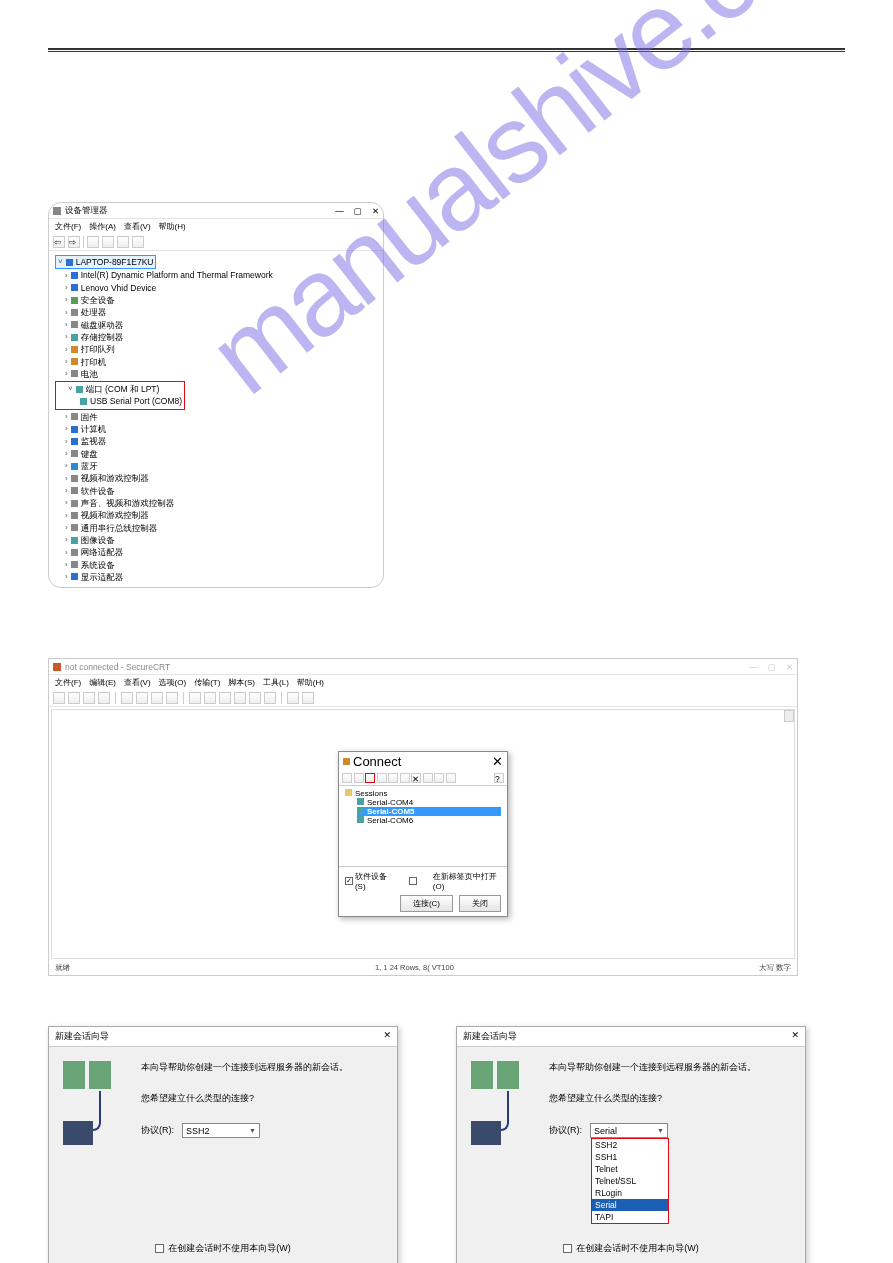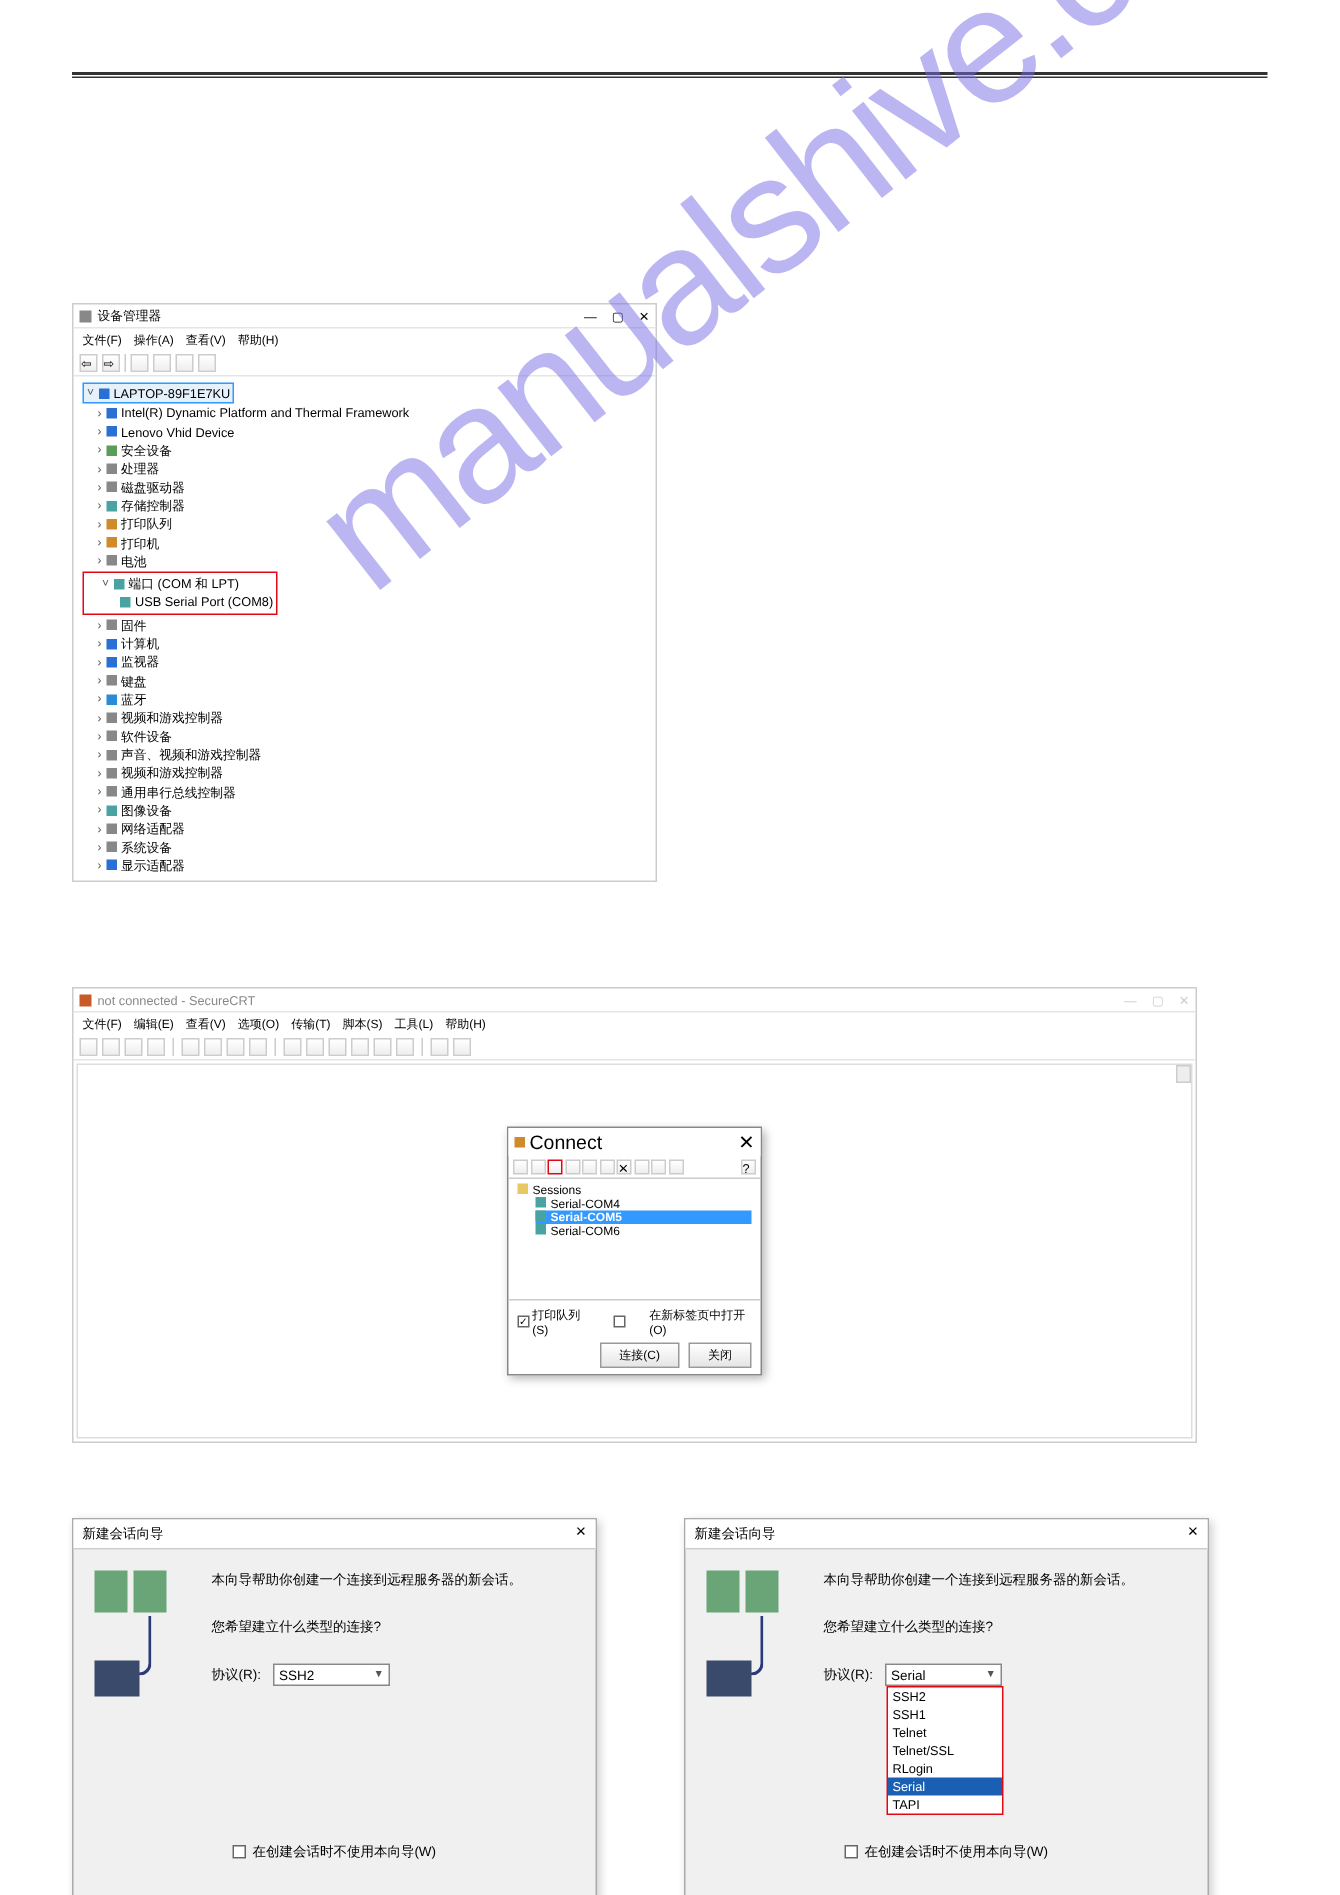--- a/index.html
+++ b/index.html
@@ -59,21 +59,21 @@
   .c-blue{background:#2a6fd4;} .c-green{background:#5a9c5a;} .c-grey{background:#888;} .c-teal{background:#4aa3a3;} .c-orange{background:#d08a2a;} .c-bt{background:#2a8cd4;}
   .collapse-chev{color:#555;font-size:8px;}
 </style>
 </head>
 <body>
 
 <div class="page">
   <div class="watermark">manualshive.com</div>
   <div class="hr-top"></div>
 
-  <div class="win" style="width:390px; margin-left:0;">
+  <div class="win" style="width:336px; margin-left:0;border-radius:13px;">
     <div class="titlebar">
       <div class="titlebar-left">
         <span class="titlebar-icon"></span>
         <span>设备管理器</span>
       </div>
       <div class="winbtns">
         <span>—</span>
         <span>▢</span>
         <span>✕</span>
       </div>
@@ -313,33 +313,38 @@
             </div>
           <div class="sess-item" style="margin-left:12px;">
               <span class="ic-sq c-teal"></span>
               <span>Serial-COM6</span>
             </div>
         </div>
         <div class="connect-bottom">
           <div style="display:flex;justify-content:space-between;align-items:center;font-size:8px;">
             <label style="display:flex;align-items:center;gap:2px;">
                 <span style="width:8px;height:8px;border:1px solid #666;background:#fff;display:inline-flex;align-items:center;justify-content:center;font-size:7px;">✓</span>
-                <span>打印队列(S)</span>
+                <span>软件设备(S)</span>
               </label>
             <label style="display:flex;align-items:center;gap:16px;padding-left:16px;">
                 <span style="width:8px;height:8px;border:1px solid #666;background:#fff;"></span>
                 <span>在新标签页中打开(O)</span>
               </label>
           </div>
           <div class="connect-btns">
             <button class="wbtn">连接(C)</button>
             <button class="wbtn">关闭</button>
           </div>
         </div>
       </div>
+    </div>
+    <div class="sc-status">
+      <span>就绪</span>
+      <span>1,  1    24 Rows,  8(  VT100</span>
+      <span>大写 数字</span>
     </div>
   </div>
 
   <div class="gap2"></div>
 
   <div class="wizards">
 
     <div class="wizard">
       <div class="wiz-title">
         <span>新建会话向导</span>

